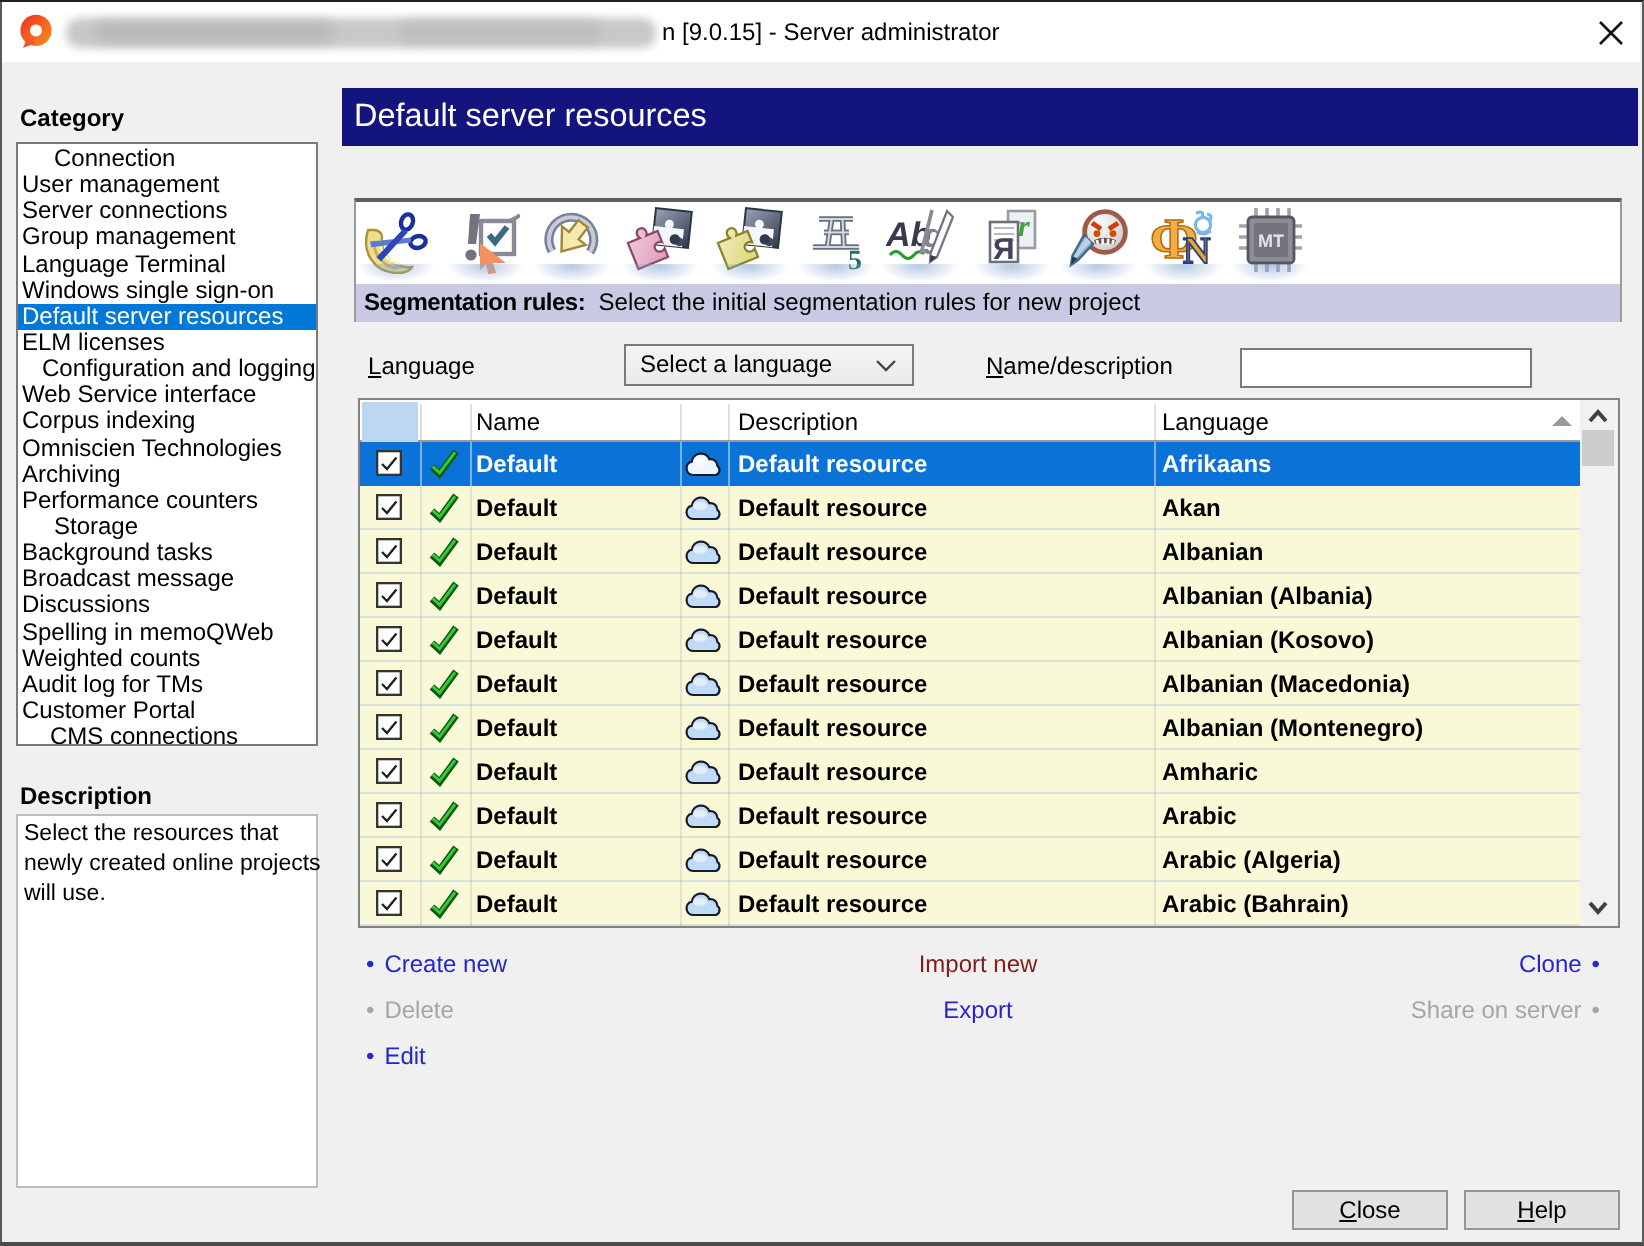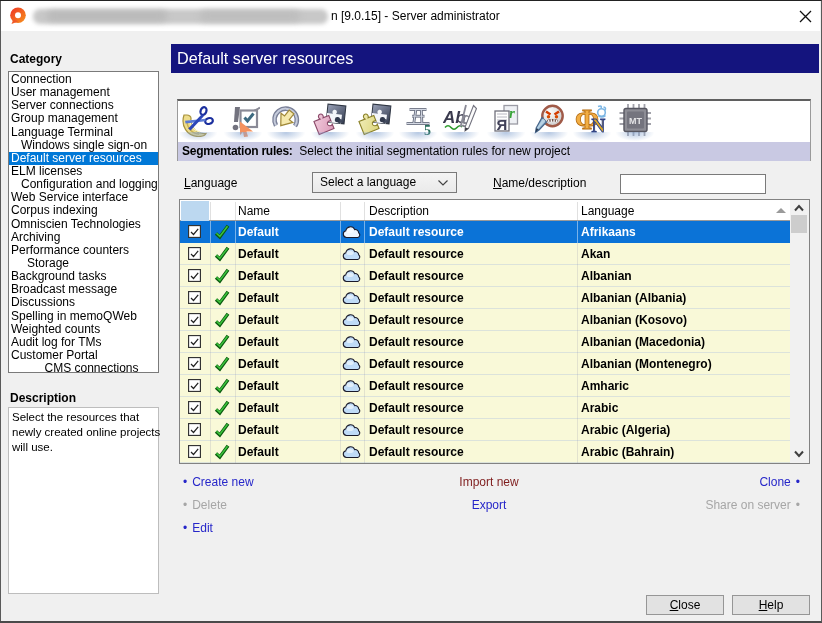--- a/index.html
+++ b/index.html
@@ -28,43 +28,43 @@
   <div class="abs" style="left:33px;top:8px;width:295px;height:15px;border-radius:7px;background:#c8c8c8;filter:blur(2px);"></div>
   <div class="abs" style="left:47px;top:10px;width:120px;height:10px;border-radius:5px;background:#b9b9b9;filter:blur(3px);"></div>
   <div class="abs" style="left:200px;top:10px;width:100px;height:10px;border-radius:5px;background:#bdbdbd;filter:blur(3px);"></div>
   <div class="abs" style="left:331px;top:0;height:31px;line-height:31px;">n [9.0.15] - Server administrator</div>
   <svg class="abs" style="left:799px;top:9px;" width="13" height="13" viewBox="0 0 13 13">
     <path d="M1,1 L12,12 M12,1 L1,12" stroke="#111" stroke-width="1.3"></path>
   </svg>
 
   <div class="abs" style="left:10px;top:51px;font-weight:bold;">Category</div>
   <div class="abs" style="left:8px;top:70px;width:151px;height:302px;background:#fff;border:1px solid #7a7a7a;overflow:hidden;padding-top:1px;">
-<div style="height:13.15px;line-height:13.15px;padding-left:2px;white-space:nowrap;">Connection</div>
+<div style="height:13.15px;line-height:13.15px;padding-left:18px;white-space:nowrap;">Connection</div>
 <div style="height:13.15px;line-height:13.15px;padding-left:2px;white-space:nowrap;">User management</div>
 <div style="height:13.15px;line-height:13.15px;padding-left:2px;white-space:nowrap;">Server connections</div>
 <div style="height:13.15px;line-height:13.15px;padding-left:2px;white-space:nowrap;">Group management</div>
 <div style="height:13.15px;line-height:13.15px;padding-left:2px;white-space:nowrap;">Language Terminal</div>
-<div style="height:13.15px;line-height:13.15px;padding-left:12px;white-space:nowrap;">Windows single sign-on</div>
+<div style="height:13.15px;line-height:13.15px;padding-left:2px;white-space:nowrap;">Windows single sign-on</div>
 <div style="height:13.15px;line-height:13.15px;padding-left:2px;background:#0078d7;color:#fff;white-space:nowrap;">Default server resources</div>
 <div style="height:13.15px;line-height:13.15px;padding-left:2px;white-space:nowrap;">ELM licenses</div>
 <div style="height:13.15px;line-height:13.15px;padding-left:12px;white-space:nowrap;">Configuration and logging</div>
 <div style="height:13.15px;line-height:13.15px;padding-left:2px;white-space:nowrap;">Web Service interface</div>
 <div style="height:13.15px;line-height:13.15px;padding-left:2px;white-space:nowrap;">Corpus indexing</div>
 <div style="height:13.15px;line-height:13.15px;padding-left:2px;white-space:nowrap;">Omniscien Technologies</div>
 <div style="height:13.15px;line-height:13.15px;padding-left:2px;white-space:nowrap;">Archiving</div>
 <div style="height:13.15px;line-height:13.15px;padding-left:2px;white-space:nowrap;">Performance counters</div>
 <div style="height:13.15px;line-height:13.15px;padding-left:18px;white-space:nowrap;">Storage</div>
 <div style="height:13.15px;line-height:13.15px;padding-left:2px;white-space:nowrap;">Background tasks</div>
 <div style="height:13.15px;line-height:13.15px;padding-left:2px;white-space:nowrap;">Broadcast message</div>
 <div style="height:13.15px;line-height:13.15px;padding-left:2px;white-space:nowrap;">Discussions</div>
 <div style="height:13.15px;line-height:13.15px;padding-left:2px;white-space:nowrap;">Spelling in memoQWeb</div>
 <div style="height:13.15px;line-height:13.15px;padding-left:2px;white-space:nowrap;">Weighted counts</div>
 <div style="height:13.15px;line-height:13.15px;padding-left:2px;white-space:nowrap;">Audit log for TMs</div>
 <div style="height:13.15px;line-height:13.15px;padding-left:2px;white-space:nowrap;">Customer Portal</div>
-<div style="height:13.15px;line-height:13.15px;padding-left:16px;white-space:nowrap;text-align:center;">CMS connections</div>
+<div style="height:13.15px;line-height:13.15px;padding-left:16px;white-space:nowrap;">CMS connections</div>
   </div>
   <div class="abs" style="left:10px;top:390px;font-weight:bold;">Description</div>
   <div class="abs" style="left:8px;top:406px;width:151px;height:187px;background:#fff;border:1px solid #bdbdbd;"></div>
   <div class="abs" style="left:12px;top:409px;width:150px;font-size:11.5px;line-height:15px;">Select the resources that newly created online projects will use.</div>
 
   <div class="abs" style="left:171px;top:43px;width:648px;height:29px;background:#14147e;color:#fff;font-size:16.2px;line-height:28px;padding-left:6px;">Default server resources</div>
 
   <div class="abs" style="left:177px;top:98px;width:634px;height:62px;background:#fff;border:1px solid #9a9a9a;border-top:2px solid #5f5f5f;"></div>
 <svg class="abs" style="left:181px;top:102px;" width="34" height="34" viewBox="0 0 34 34">
       <path d="M3,12 C-0.5,23 6,33 17,33.5 C21,33.6 24,32.5 25,30.5 C16.5,31.5 9,25 10,15.5 C10.2,13.5 8,12 6,12 Z" fill="#eedd8c" stroke="#a8923c" stroke-width="1.2"></path>

